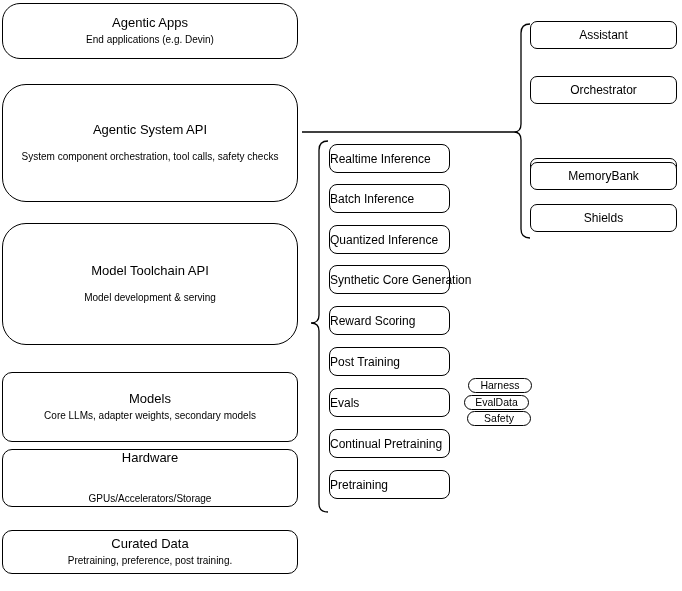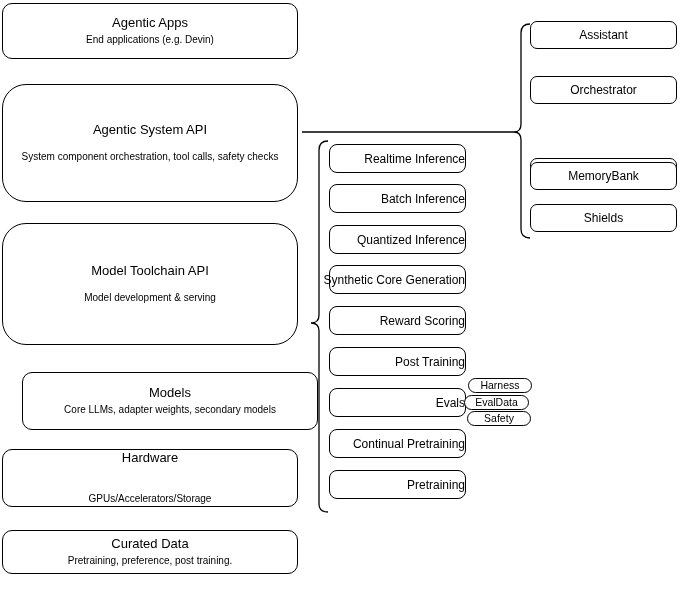--- a/index.html
+++ b/index.html
@@ -13,23 +13,23 @@
   .node {
     position:absolute; background:#ffffff; border:1.4px solid #000000;
     display:flex; flex-direction:column; align-items:center; justify-content:center;
     text-align:center; z-index:2;
   }
   .stackNode { left:2px; width:296px; border-radius:10px; gap:4px; padding:0 6px; }
   .stackNode.big { border-radius:24px;gap:14px; }
   .nodeTitle { font-size:13px; line-height:1.15; white-space:nowrap; }
   .nodeSub   { font-size:10px; line-height:1.2; }
   .chip {
-    position:absolute; left:329px; width:137px; height:29px;
+    position:absolute; left:329px; width:121px; height:29px;
     background:#ffffff; border:1.4px solid #000000; border-radius:8px;
-    display:flex; align-items:center; justify-content:flex-end;
+    display:flex; align-items:center; justify-content:flex-start;
     font-size:12px; white-space:nowrap; z-index:2;
   }
   .rchip {
     position:absolute; left:530px; width:147px; height:28px;
     background:#ffffff; border:1.4px solid #000000; border-radius:7px;
     display:flex; align-items:center; justify-content:center;
     font-size:12px; white-space:nowrap; z-index:2;
   }
   .tag {
     position:absolute; height:15px;
@@ -42,36 +42,36 @@
 <body>
 
 <div class="canvas">
 
   <svg class="layer" width="682" height="591" viewBox="0 0 682 591">
     <path d="M302 132 L514 132" stroke="#000" stroke-width="1.3" fill="none"></path>
     <path d="M328 141 Q319 141 319 150 L319 315 Q319 323 311 323 Q319 323 319 331 L319 504 Q319 512 328 512" stroke="#000" stroke-width="1.3" fill="none"></path>
     <path d="M530 24 Q521 24 521 33 L521 124 Q521 132 514 132 Q521 132 521 140 L521 229 Q521 238 530 238" stroke="#000" stroke-width="1.3" fill="none"></path>
   </svg>
 
-  <div class="node stackNode" style="top:3px; height:56px;">
+  <div class="node stackNode" style="top:3px; height:56px;border-radius:18px;">
     <div class="nodeTitle">Agentic Apps</div>
     <div class="nodeSub">End applications (e.g. Devin)</div>
   </div>
 
   <div class="node stackNode big" style="top:84px; height:118px;">
     <div class="nodeTitle">Agentic System API</div>
     <div class="nodeSub">System component orchestration, tool calls, safety checks</div>
   </div>
 
   <div class="node stackNode big" style="top:223px; height:122px;">
     <div class="nodeTitle">Model Toolchain API</div>
     <div class="nodeSub">Model development &amp; serving</div>
   </div>
 
-  <div class="node stackNode" style="top:372px; height:58px;margin-left:20px;">
+  <div class="node stackNode" style="top:372px; height:70px;">
     <div class="nodeTitle">Models</div>
     <div class="nodeSub">Core LLMs, adapter weights, secondary models</div>
   </div>
 
   <div class="node stackNode" style="top:449px; height:58px;gap:28px;">
     <div class="nodeTitle">Hardware</div>
     <div class="nodeSub">GPUs/Accelerators/Storage</div>
   </div>
 
   <div class="node stackNode" style="top:530px; height:44px;">

